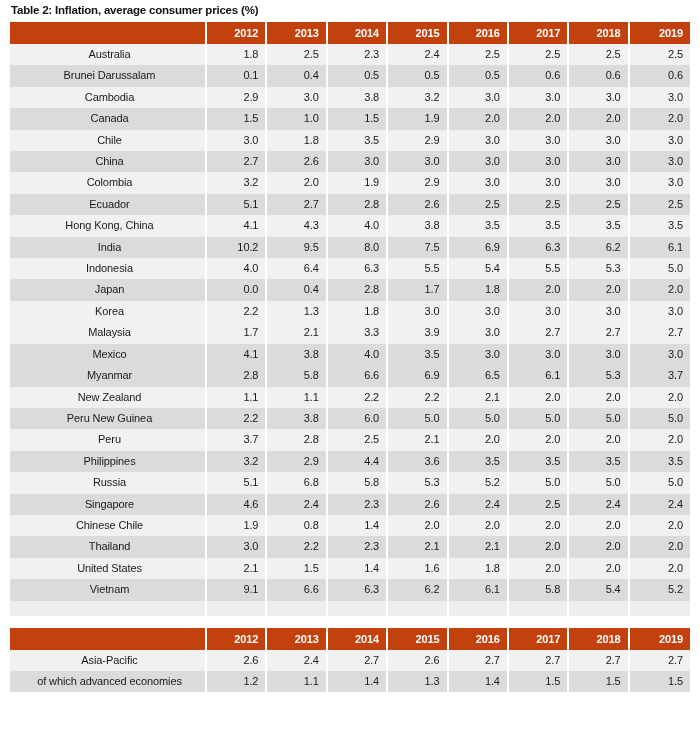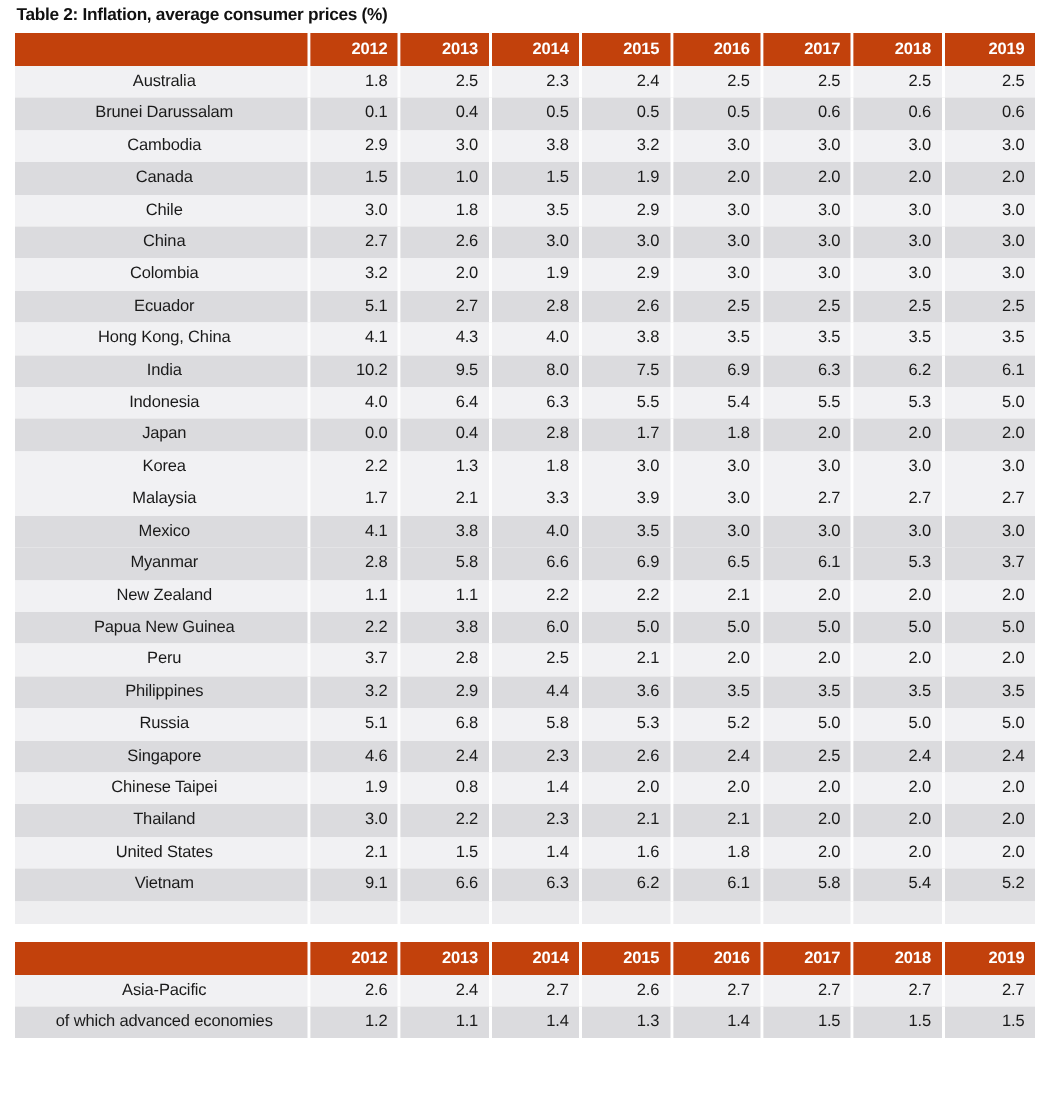--- a/index.html
+++ b/index.html
@@ -310,21 +310,21 @@
           <td>1.1</td>
           <td>1.1</td>
           <td>2.2</td>
           <td>2.2</td>
           <td>2.1</td>
           <td>2.0</td>
           <td>2.0</td>
           <td class="last">2.0</td>
         </tr>
         <tr class="even">
-          <td class="name-col">Papua New Guinea</td>
+          <td class="name-col">Peru New Guinea</td>
           <td>2.2</td>
           <td>3.8</td>
           <td>6.0</td>
           <td>5.0</td>
           <td>5.0</td>
           <td>5.0</td>
           <td>5.0</td>
           <td class="last">5.0</td>
         </tr>
         <tr class="odd">
@@ -365,21 +365,21 @@
           <td>4.6</td>
           <td>2.4</td>
           <td>2.3</td>
           <td>2.6</td>
           <td>2.4</td>
           <td>2.5</td>
           <td>2.4</td>
           <td class="last">2.4</td>
         </tr>
         <tr class="odd">
-          <td class="name-col">Chinese Taipei</td>
+          <td class="name-col">Chinese Chile</td>
           <td>1.9</td>
           <td>0.8</td>
           <td>1.4</td>
           <td>2.0</td>
           <td>2.0</td>
           <td>2.0</td>
           <td>2.0</td>
           <td class="last">2.0</td>
         </tr>
         <tr class="even">

